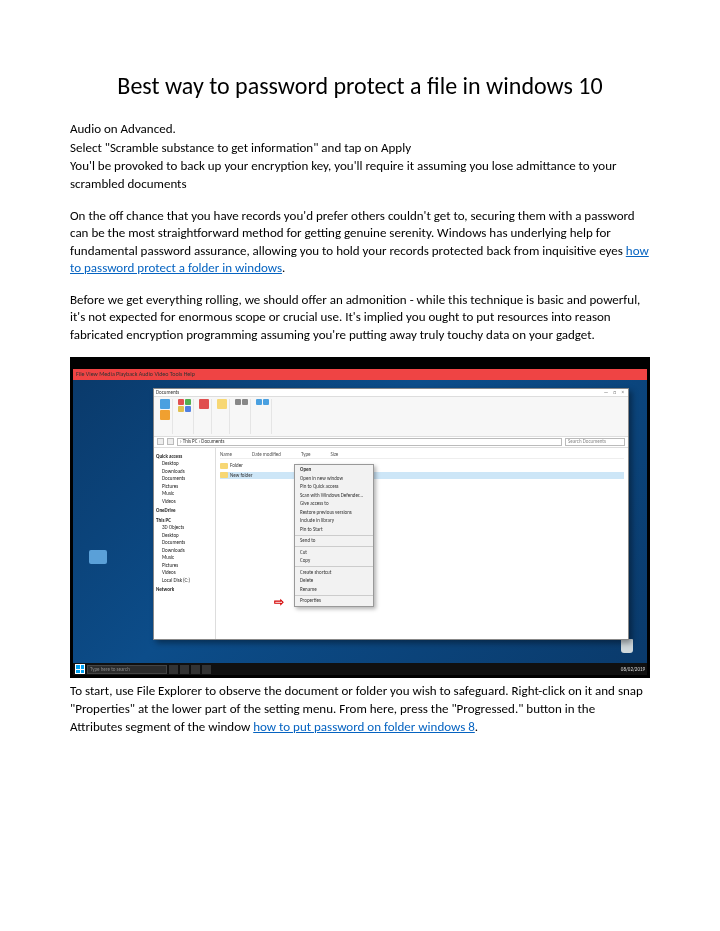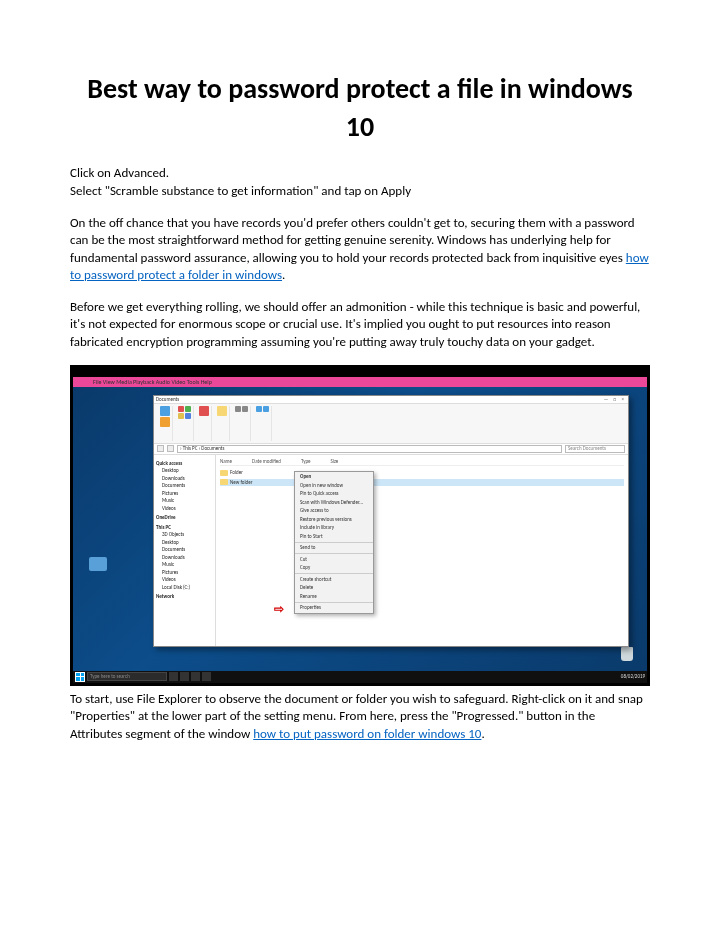--- a/index.html
+++ b/index.html
@@ -6,43 +6,43 @@
   body {
     font-family: Calibri, "Segoe UI", Arial, sans-serif;
     background: #ffffff;
     width: 720px;
     padding: 70px 70px 40px 70px;
     font-size: 13px;
     line-height: 1.35;
     color: #000;
   }
   h1 {
-    font-size: 28px;
-    font-weight: bold;
+    font-size: 24px;
+    font-weight: normal;
     text-align: center;
     margin-bottom: 18px;
   }
   p { margin-bottom: 1px; }
   .block { margin-bottom: 14px; }
   a { color: #0563c1; text-decoration: underline; }
 
   
   .shot {
     width: 580px;
     height: 321px;
     margin: 6px 0 4px 0;
     background: #000;
     padding: 12px 3px 3px 3px;
     display: flex;
     flex-direction: column;
   }
   .shot-menubar {
-    background: #ec4899;
+    background: #ef4444;
     font-size: 6px;
-    padding: 1px 20px;
+    padding: 1px 3px;
     color: #333;
   }
   .desktop {
     flex: 1;
     background: linear-gradient(135deg, #0a3a6b 0%, #0c4d8a 40%, #0a3a6b 100%);
     position: relative;
   }
   .explorer {
     position: absolute;
     top: 8px;
@@ -146,22 +146,23 @@
   .tb-search { width:80px; height:9px; background:#2b2b2b; border:1px solid #444; padding:0 2px; display:flex; align-items:center; color:#888;}
   .tb-ico { width:9px; height:9px; background:#333;}
   .tb-right { margin-left:auto; display:flex; gap:2px; align-items:center;}
 </style>
 </head>
 <body>
 
 <h1>Best way to password protect a file in windows 10</h1>
 
 <div class="block">
-  <p>Click on Advanced.</p>
+  <p>Audio on Advanced.</p>
   <p>Select "Scramble substance to get information" and tap on Apply</p>
+  <p>You'l be provoked to back up your encryption key, you'll require it assuming you lose admittance to your scrambled documents</p>
 </div>
 
 <p class="block">
   <span>On the off chance that you have records you'd prefer others couldn't get to, securing them with a password can be the most straightforward method for getting genuine serenity. Windows has underlying help for fundamental password assurance, allowing you to hold your records protected back from inquisitive eyes </span><a href="#">how to password protect a folder in windows</a><span>.</span>
 </p>
 
 <p class="block">Before we get everything rolling, we should offer an admonition - while this technique is basic and powerful, it's not expected for enormous scope or crucial use. It's implied you ought to put resources into reason fabricated encryption programming assuming you're putting away truly touchy data on your gadget.</p>
 
 <div class="shot">
   <div class="shot-menubar">File   View   Media   Playback   Audio   Video   Tools   Help</div>
@@ -292,14 +293,14 @@
       <div class="tb-ico"></div>
       <div class="tb-right">
         <span>08/02/2019</span>
       </div>
     </div>
 
   </div>
 </div>
 
 <p class="block">
-  <span>To start, use File Explorer to observe the document or folder you wish to safeguard. Right-click on it and snap "Properties" at the lower part of the setting menu. From here, press the "Progressed." button in the Attributes segment of the window </span><a href="#">how to put password on folder windows 10</a><span>.</span>
+  <span>To start, use File Explorer to observe the document or folder you wish to safeguard. Right-click on it and snap "Properties" at the lower part of the setting menu. From here, press the "Progressed." button in the Attributes segment of the window </span><a href="#">how to put password on folder windows 8</a><span>.</span>
 </p>
 
 </body></html>

